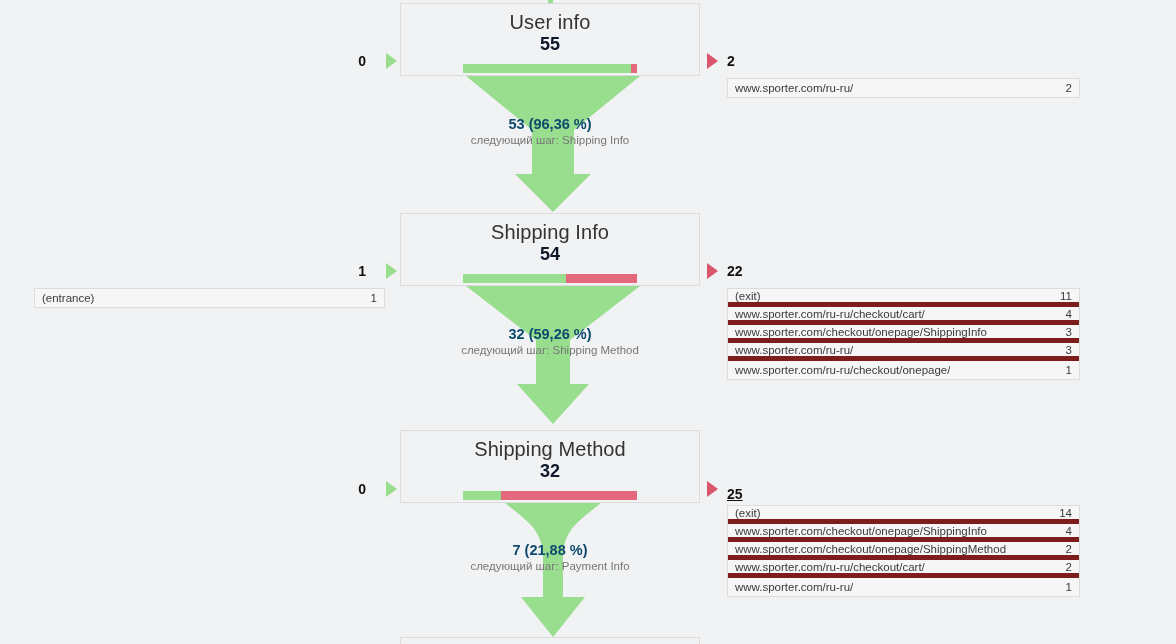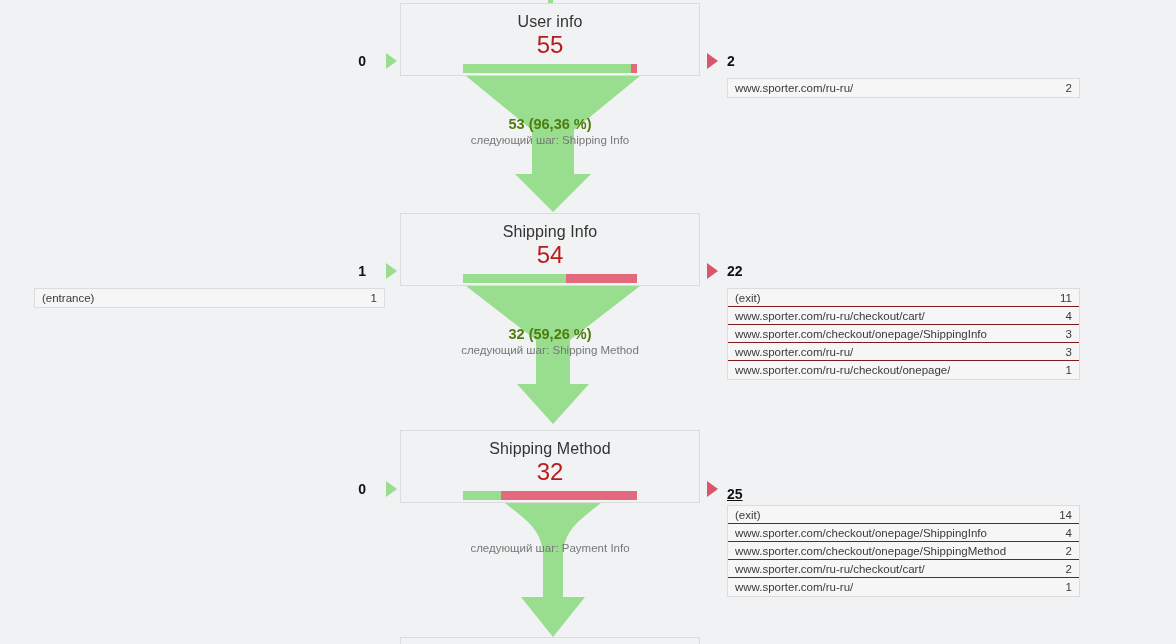--- a/index.html
+++ b/index.html
@@ -29,30 +29,30 @@
     position: absolute;
     left: 400px;
     width: 300px;
     box-sizing: border-box;
     background: #f1f2f3;
     border: 1px solid #dcdcdc;
     text-align: center;
     z-index: 3;
   }
   .step-title {
-    font-size: 16px;
+    font-size: 20px;
     color: #333;
     line-height: 24px;
     padding-top: 6px;
     letter-spacing: .1px;
   }
   .step-value {
-    font-size: 24px;
-    font-weight: normal;
-    color: #b91c1c;
+    font-size: 18px;
+    font-weight: bold;
+    color: #0f172a;
     line-height: 21px;
   }
   .bar-wrap {
     margin: 9px auto 0 auto;
     width: 175px;
     height: 9px;
     display: flex;
     overflow: hidden;
   }
   .bar-green { background: #99dd8f; height: 100%; }
@@ -97,21 +97,21 @@
   }
   .src-row {
     display: flex;
     justify-content: space-between;
     align-items: center;
     height: 18px;
     padding: 0 7px;
     box-sizing: border-box;
     font-size: 11.5px;
     color: #3a3a3a;
-    border-bottom: 1px solid #7f1d1d;
+    border-bottom: 5px solid #7f1d1d;
     background: #f6f6f6;
   }
   .src-row:last-child { border-bottom: none; }
   .src-url {
     white-space: nowrap;
     overflow: hidden;
     text-overflow: ellipsis;
     text-align: center;
   }
   .src-num {
@@ -124,21 +124,21 @@
   .transition {
     position: absolute;
     left: 400px;
     width: 300px;
     text-align: center;
     z-index: 4;
   }
   .trans-main {
     font-size: 14.5px;
     font-weight: bold;
-    color: #4d7c0f;
+    color: #0c4a6e;
     line-height: 18px;
   }
   .trans-sub {
     font-size: 11.5px;
     color: #777;
     line-height: 15px;
   }
 </style>
 </head>
 <body>
@@ -269,16 +269,17 @@
     <span class="src-url">www.sporter.com/ru-ru/checkout/cart/</span>
     <span class="src-num">2</span>
   </div>
   <div class="src-row">
     <span class="src-url">www.sporter.com/ru-ru/</span>
     <span class="src-num">1</span>
   </div>
 </div>
 
 <div class="transition" style="top:541px;">
+  <div class="trans-main">7 (21,88 %)</div>
   <div class="trans-sub">следующий шаг: Payment Info</div>
 </div>
 
 <div class="step-box" style="top:637px;height:40px;"></div>
 
 </body></html>

